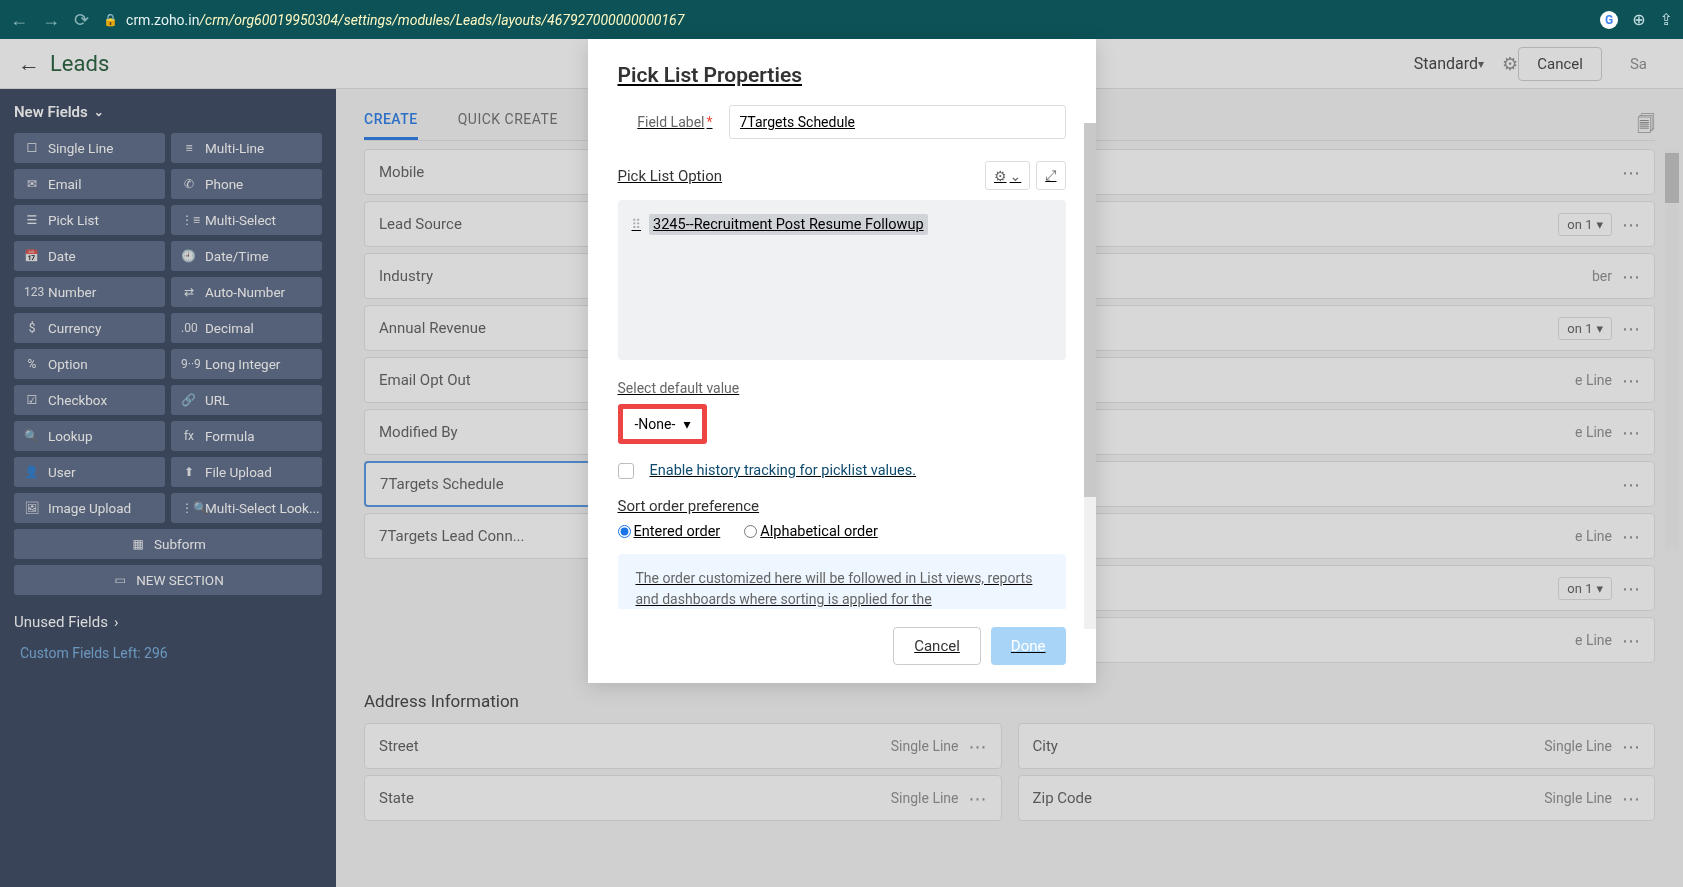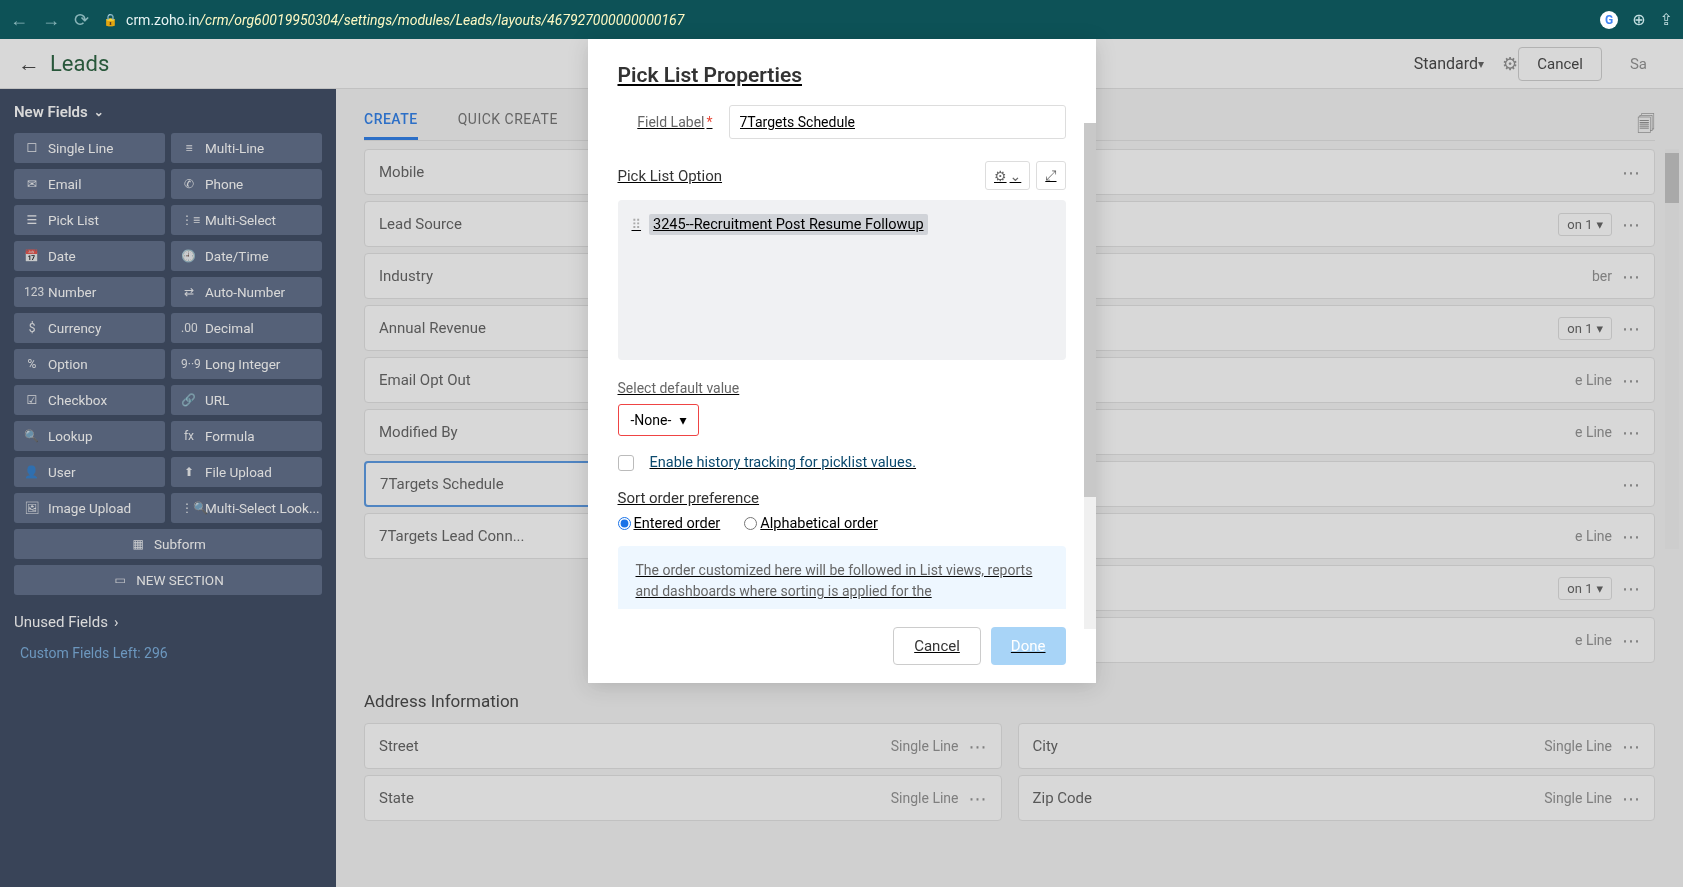--- a/index.html
+++ b/index.html
@@ -67,21 +67,21 @@
 .form-row .req { color:#e74c3c; margin-left:2px;}
 .form-row input[type=text] { flex:1; border:1px solid #ddd; border-radius:3px; padding:8px 10px; font-size:14px;}
 .sub-head { display:flex; align-items:center; justify-content:space-between; font-size:15px; color:#333; margin-bottom:10px;gap:8px;}
 .sub-head .controls{ display:flex; gap:6px;}
 .icon-btn { border:1px solid #ddd; border-radius:3px; padding:5px 8px; cursor:pointer; font-size:14px; color:#666; display:inline-flex; align-items:center; gap:3px;}
 .option-box { background:#f0f1f3; border-radius:4px; padding: 14px; min-height:160px;}
 .option-item { display:flex; align-items:center; gap:8px; font-size:14.5px;}
 .option-item .grip { color:#aaa; font-size:13px; cursor:grab;}
 .option-item .txt { background:#d0d3d8; padding:2px 4px; border-radius:2px;}
 .sel-label { font-size:14px; color:#666; margin: 20px 0 8px;}
-.dropdown { display:inline-flex; align-items:center; gap:8px; border:1px solid #ef4444; border-radius:3px; padding:7px 12px; font-size:14px; cursor:pointer;}
+.dropdown { display:inline-flex; align-items:center; gap:8px; border:5px solid #ef4444; border-radius:3px; padding:7px 12px; font-size:14px; cursor:pointer;}
 .check-row { display:flex; align-items:center; gap:16px; margin: 18px 0; font-size:14.5px; color:#0c4a6e;}
 .check-row .cbox { width:16px; height:16px; border:1.5px solid #bbb; border-radius:3px;}
 .sort-head { font-size:15px; color:#333; margin-bottom:8px;}
 .radio-row { display:flex; gap: 24px; align-items:center; font-size:14.5px; margin-bottom: 14px;}
 .radio-row label { display:flex; align-items:center; gap:3px; cursor:pointer;}
 .radio-row input { accent-color:#1a73e8;}
 .info-box { background:#eef7ff; border-radius:4px; padding: 14px 18px; font-size:14px; color:#666; line-height:1.5;}
 .modal-scroll { position:absolute; right:0; top:84px; bottom:54px; width:12px; background:#f0f0f0;}
 .modal-scroll .thumb{ position:absolute; top:0; width:100%; height:74%; background:#c8c8c8;}
 .modal-footer { padding: 18px 30px; display:flex; justify-content:flex-end; gap:10px; border-top:0;}

